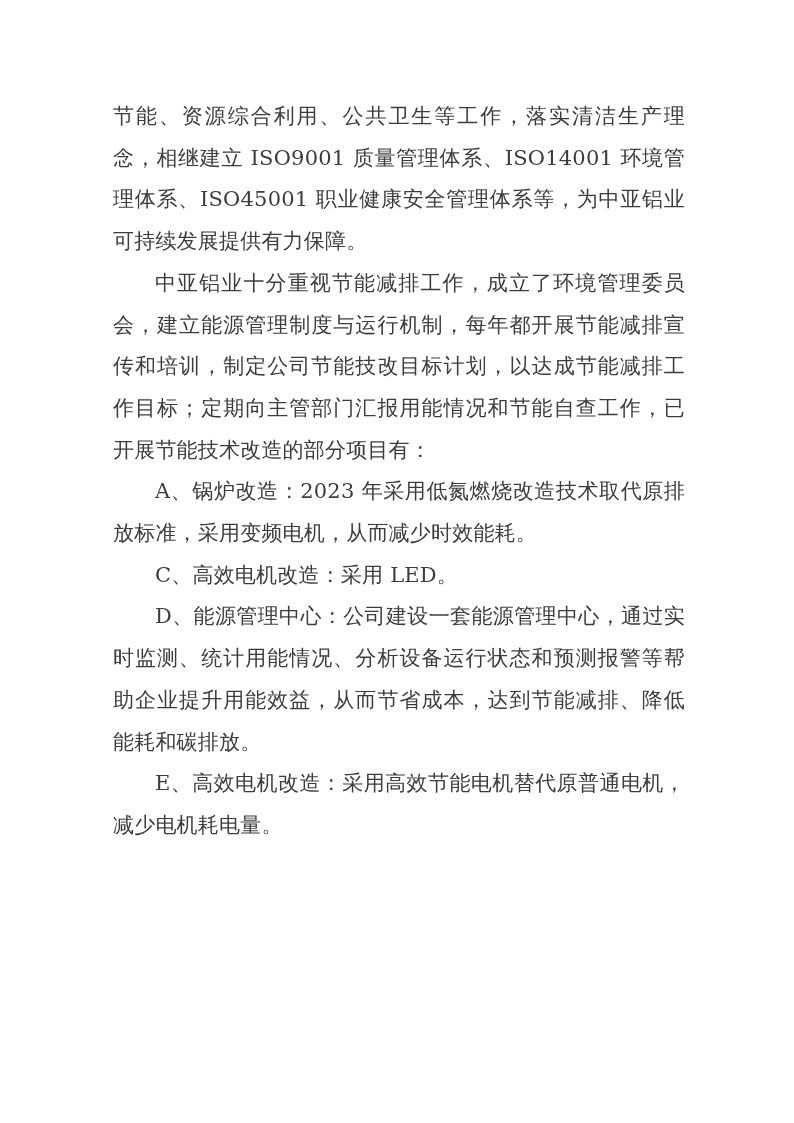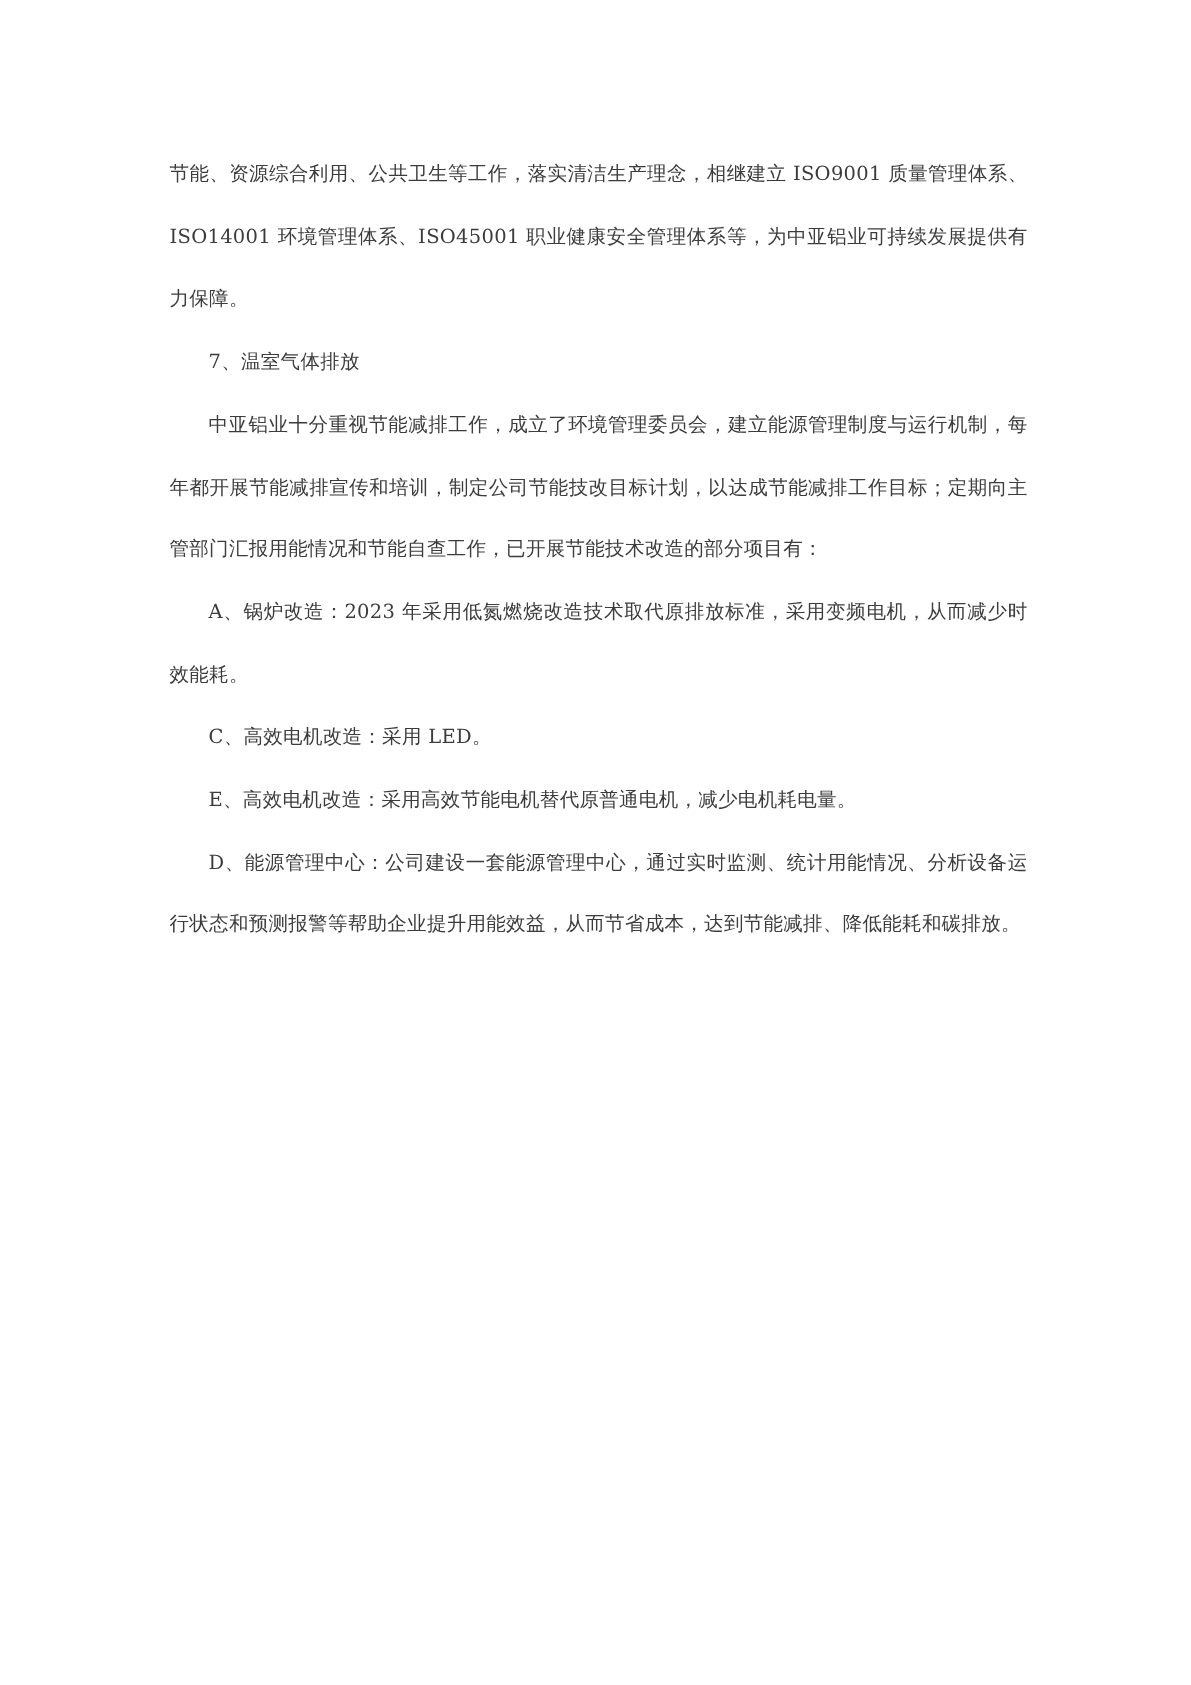--- a/index.html
+++ b/index.html
@@ -14,41 +14,40 @@
     height: 1123px;
     background: #ffffff;
     overflow: hidden;
     font-family: "DejaVu Serif", "Liberation Serif", serif;
   }
   .text-body {
     position: absolute;
     left: 113px;
     top: 96px;
     width: 572px;
-    font-size: 13px;
+    font-size: 21px;
     line-height: 41.7px;
     color: #3c3c3c;
     text-align: justify;
     letter-spacing: 0.2px;
   }
   .text-body p {
     margin: 0;
     padding: 0;
     text-indent: 0;
   }
   .text-body p.indent {
     text-indent: 2em;
   }
 </style>
 </head>
 <body>
 
 <div class="page">
   <div class="text-body" style="color: rgb(60, 60, 60);">
       <p>节能、资源综合利用、公共卫生等工作，落实清洁生产理念，相继建立 ISO9001 质量管理体系、ISO14001 环境管理体系、ISO45001 职业健康安全管理体系等，为中亚铝业可持续发展提供有力保障。</p>
-      <p class="indent">7、温室气体排放</p>
       <p class="indent">中亚铝业十分重视节能减排工作，成立了环境管理委员会，建立能源管理制度与运行机制，每年都开展节能减排宣传和培训，制定公司节能技改目标计划，以达成节能减排工作目标；定期向主管部门汇报用能情况和节能自查工作，已开展节能技术改造的部分项目有：</p>
       <p class="indent">A、锅炉改造：2023 年采用低氮燃烧改造技术取代原排放标准，采用变频电机，从而减少时效能耗。</p>
       <p class="indent">C、高效电机改造：采用 LED。</p>
+      <p class="indent">D、能源管理中心：公司建设一套能源管理中心，通过实时监测、统计用能情况、分析设备运行状态和预测报警等帮助企业提升用能效益，从而节省成本，达到节能减排、降低能耗和碳排放。</p>
       <p class="indent">E、高效电机改造：采用高效节能电机替代原普通电机，减少电机耗电量。</p>
-      <p class="indent">D、能源管理中心：公司建设一套能源管理中心，通过实时监测、统计用能情况、分析设备运行状态和预测报警等帮助企业提升用能效益，从而节省成本，达到节能减排、降低能耗和碳排放。</p>
     </div>
 </div>
 
 </body></html>

